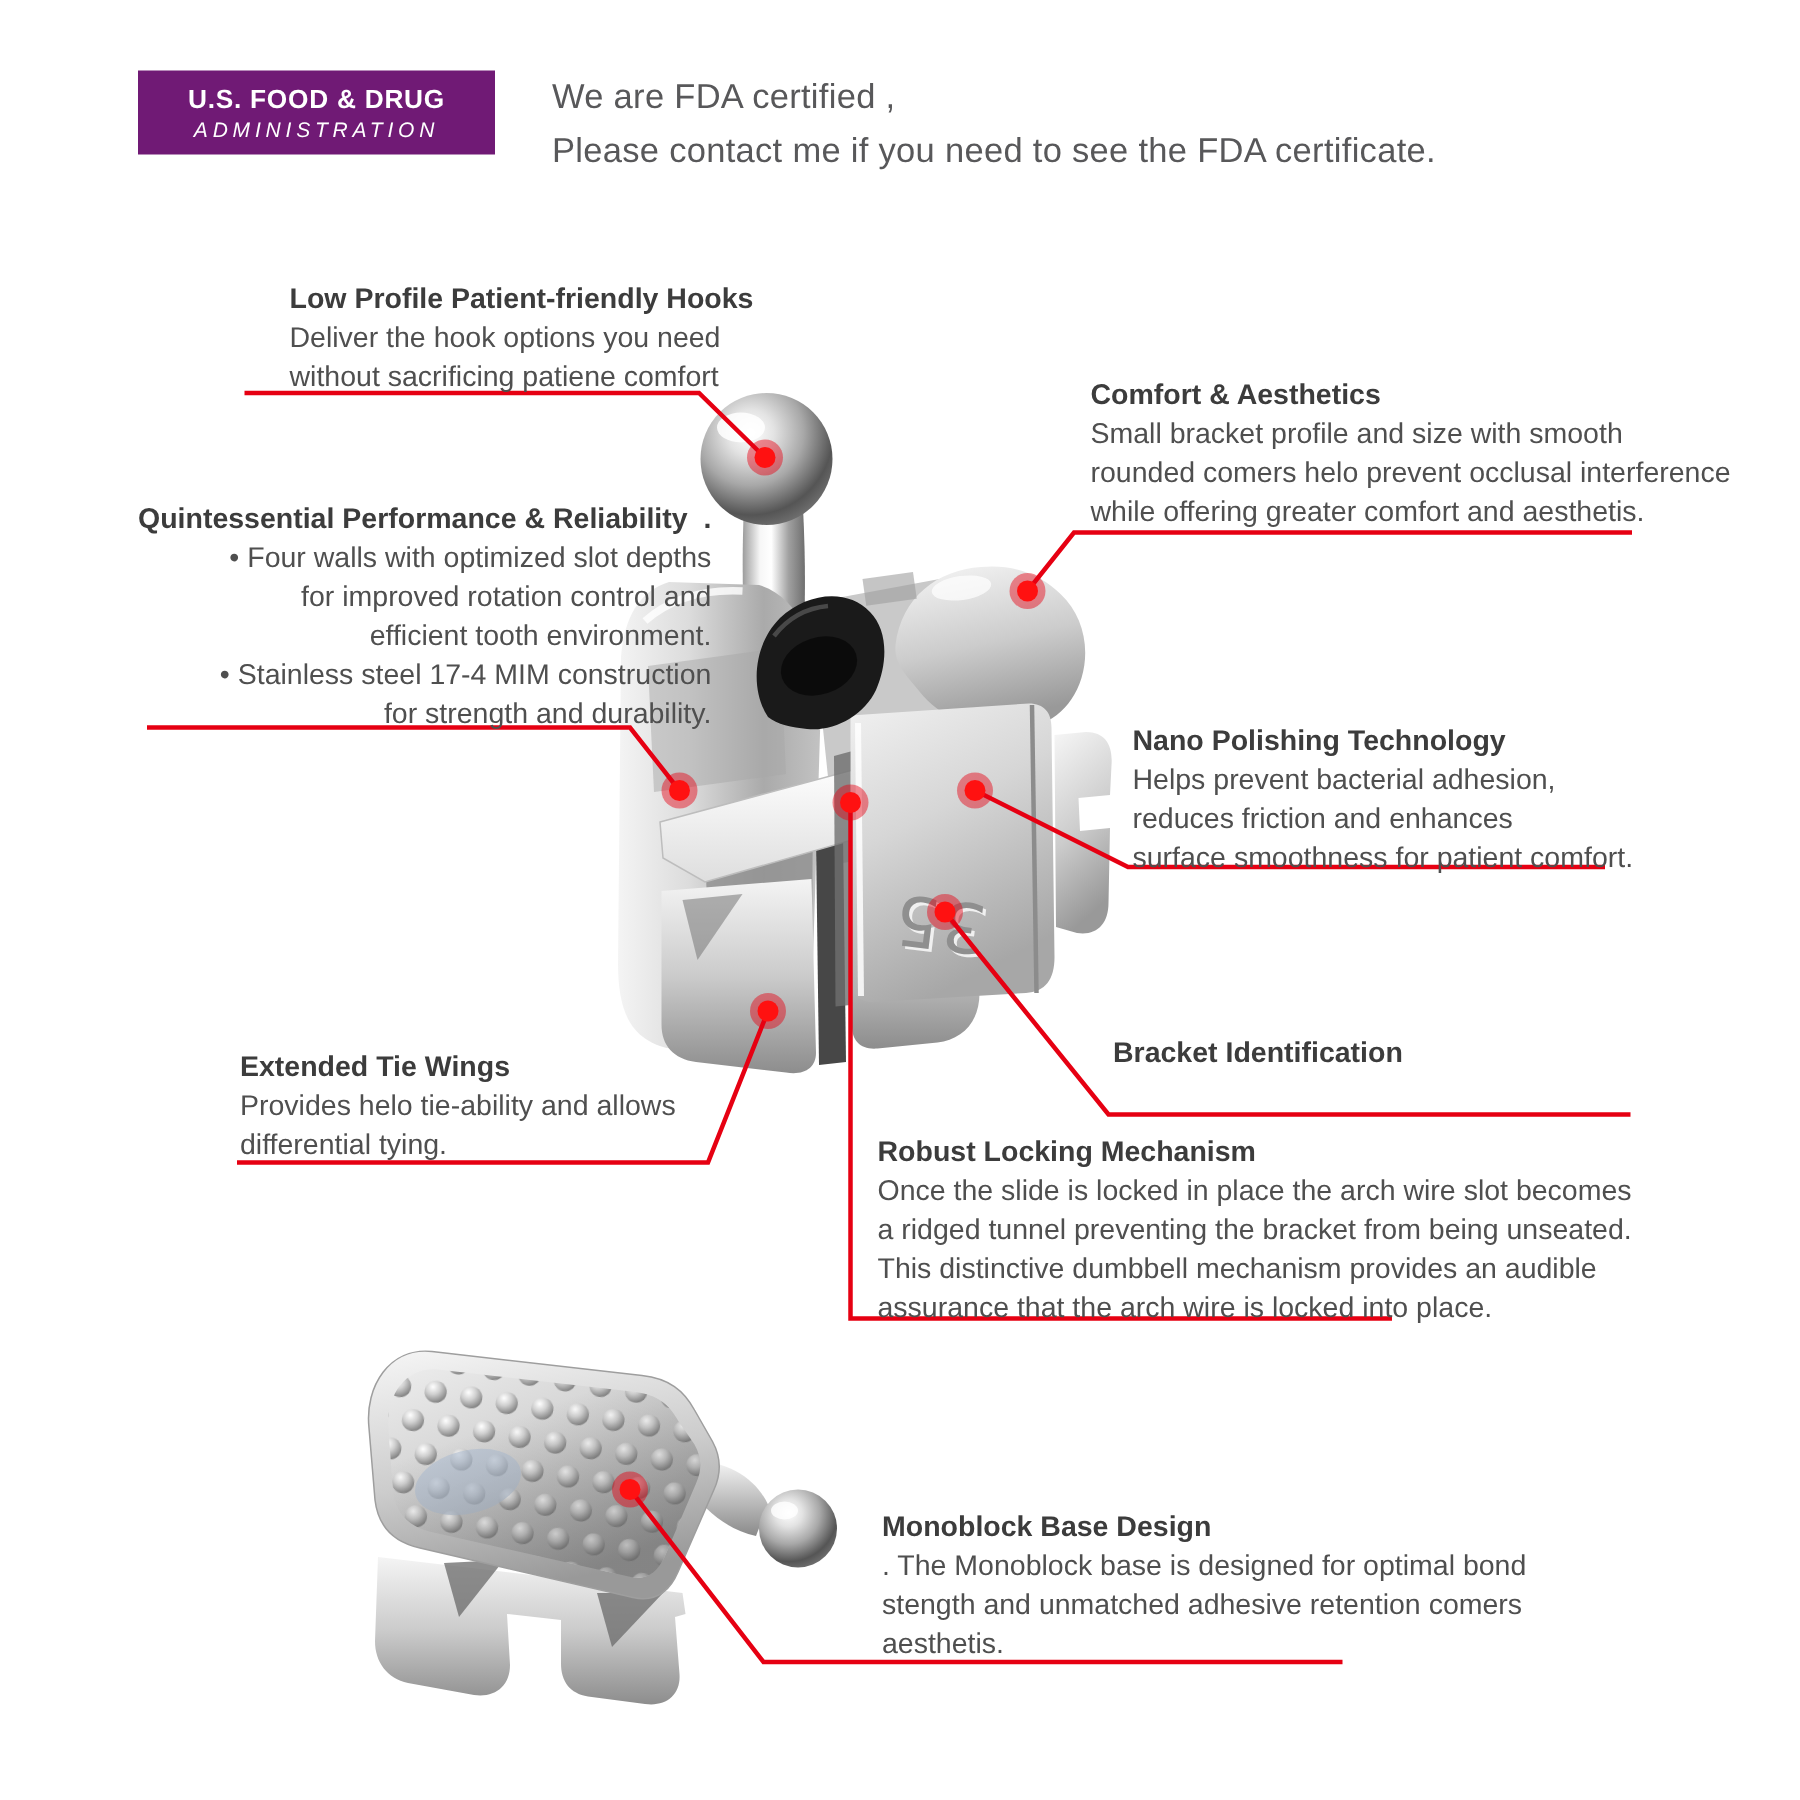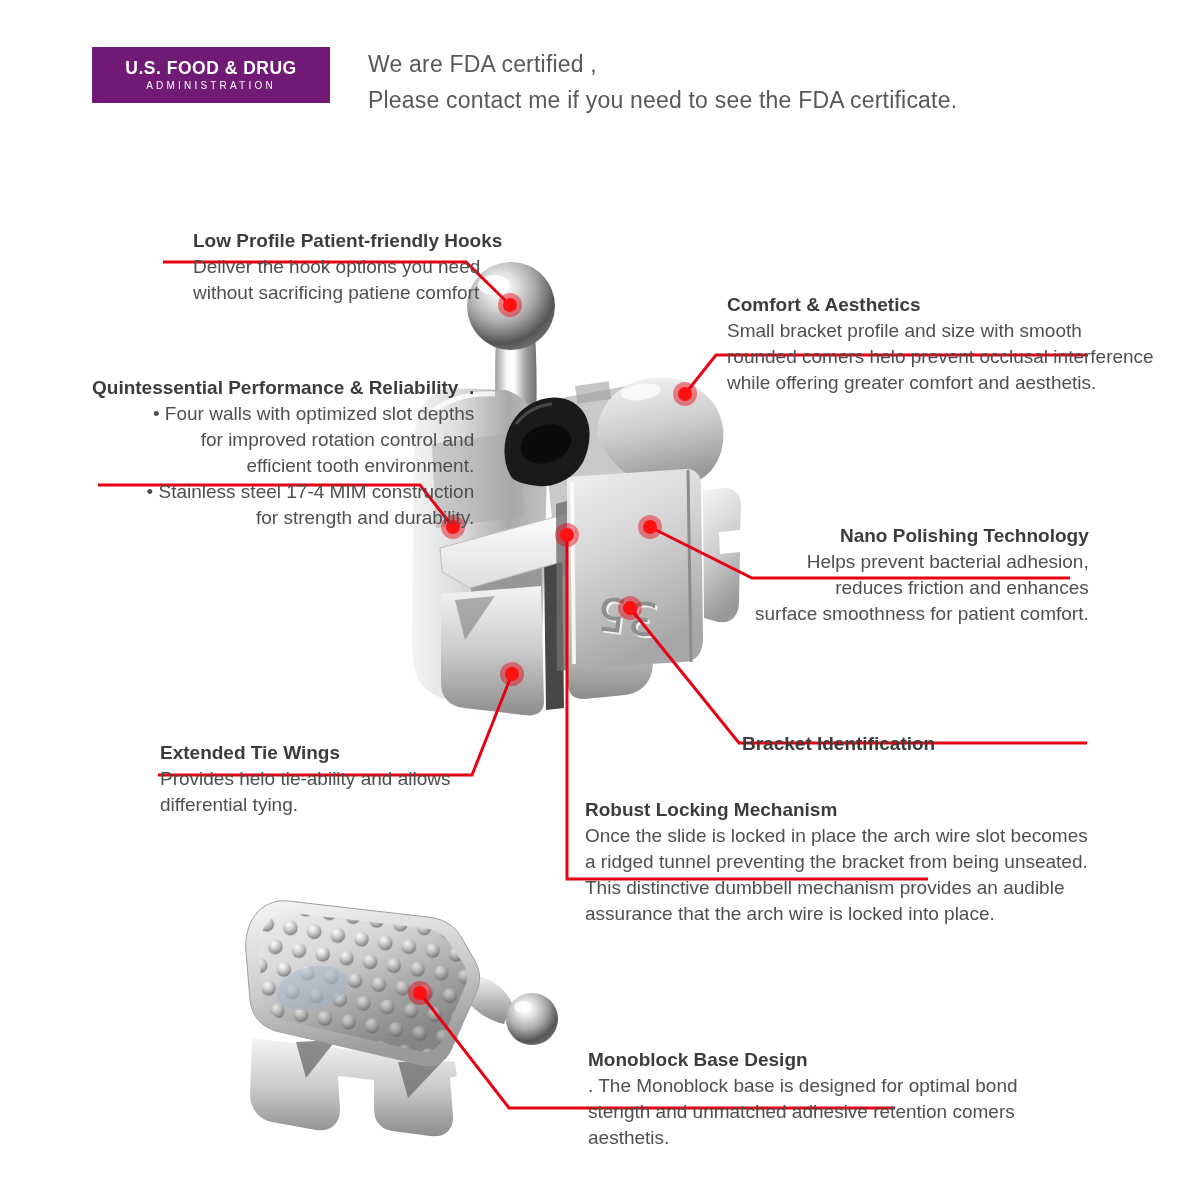--- a/index.html
+++ b/index.html
@@ -10,35 +10,35 @@
   .stage{position:absolute;inset:0;width:1200px;height:1200px;}
   svg.art{position:absolute;left:0;top:0;width:1200px;height:1200px;}
 
   
   .fda-box{
     position:absolute;left:92px;top:47px;width:238px;height:56px;
     background:#701a75;color:#ffffff;display:flex;flex-direction:column;
     align-items:center;justify-content:center;line-height:1.15;
   }
   .fda-line1{font-size:17.5px;font-weight:bold;letter-spacing:.5px;}
-  .fda-line2{font-size:10px;letter-spacing:3.2px;margin-top:2px;}
+  .fda-line2{font-size:14px;letter-spacing:3.2px;margin-top:2px;font-style:italic;}
   .banner-msg{
     position:absolute;left:368px;top:46px;font-size:23px;color:#58585a;
     line-height:36px;letter-spacing:.2px;
   }
 
   
-  .callout{position:absolute;color:#4f4f4f;font-size:19px;line-height:26px;margin-top:41px;}
+  .callout{position:absolute;color:#4f4f4f;font-size:19px;line-height:26px;}
   .callout h3{margin:0;font-size:19px;line-height:26px;font-weight:bold;color:#3c3c3c;}
   .callout .line{white-space:nowrap;}
 
   .co-hooks{left:193px;top:187px;}
   .co-comfort{left:727px;top:251px;}
   .co-performance{left:92px;top:334px;text-align:right;}
-  .co-nano{left:755px;top:482px;text-align:right;}
+  .co-nano{left:755px;top:482px;}
   .co-tiewings{left:160px;top:699px;}
   .co-bracketid{left:742px;top:690px;}
   .co-locking{left:585px;top:756px;}
   .co-monoblock{left:588px;top:1006px;}
 </style>
 </head>
 <body>
 
 <div class="stage">
 

